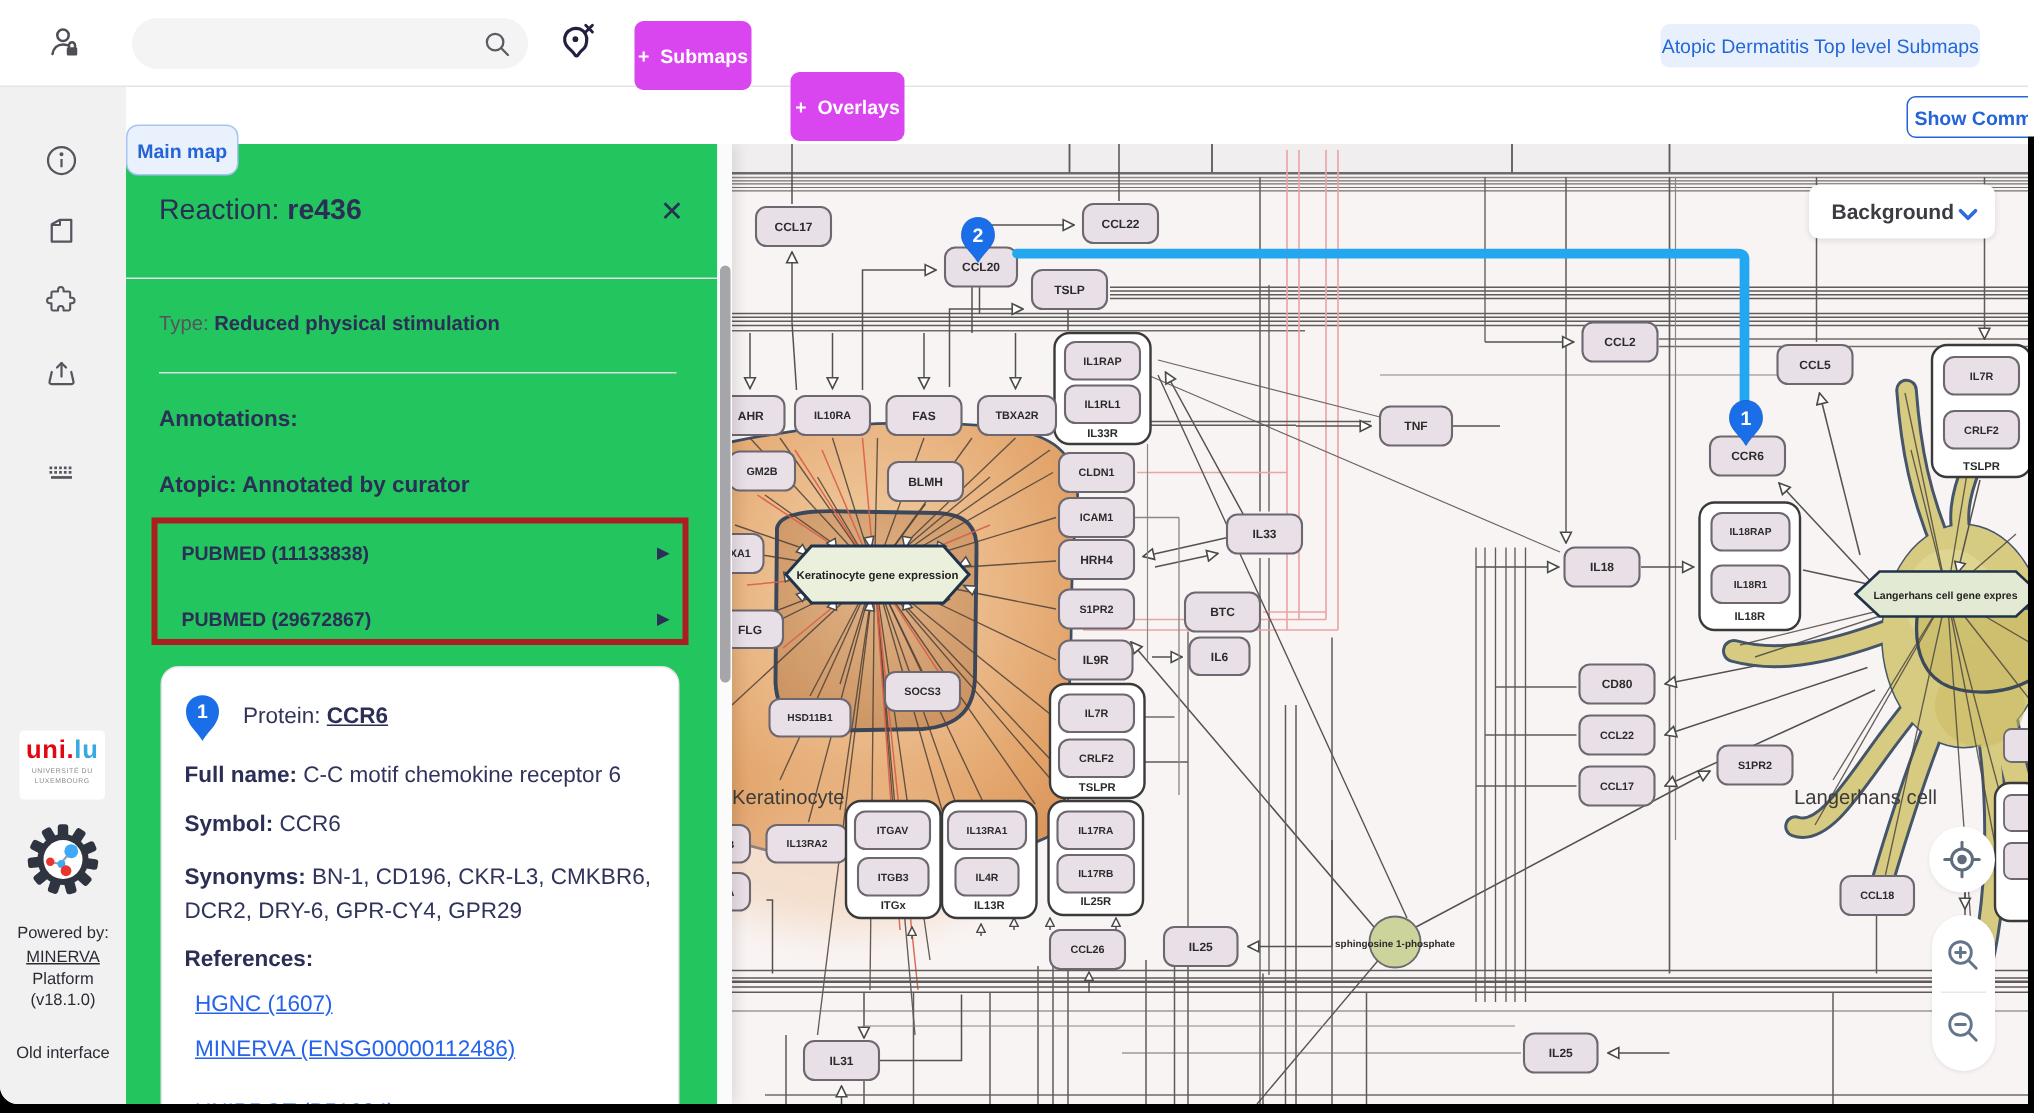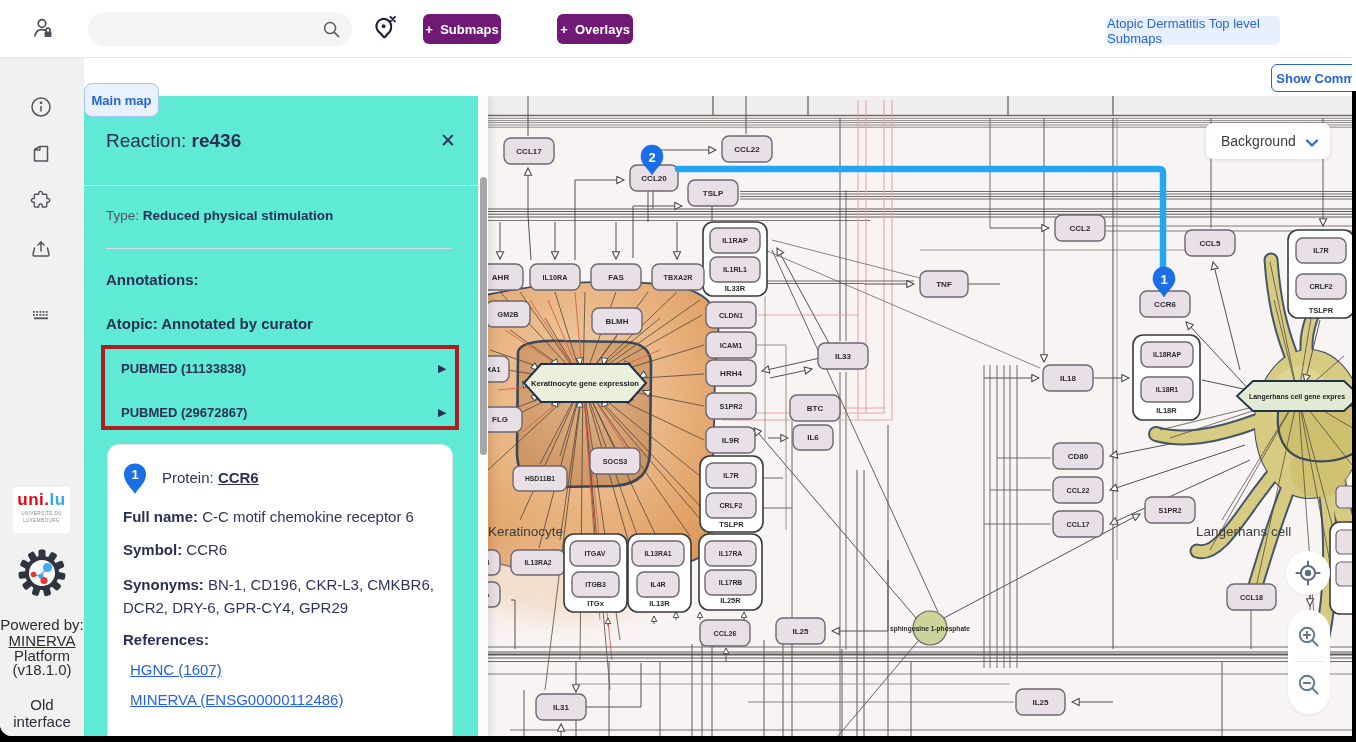--- a/index.html
+++ b/index.html
@@ -1,51 +1,51 @@
 <!DOCTYPE html>
 <html><head><meta charset="utf-8">
 <style>
 * { margin:0; padding:0; box-sizing:border-box; }
 html,body { width:1356px; height:742px; background:#000; font-family:"Liberation Sans", sans-serif; overflow:hidden; }
 #page { position:absolute; left:0; top:0; width:1352px; height:736px; background:#fff; border-bottom-left-radius:12px; overflow:hidden; }
 #topbar { position:absolute; left:0; top:0; width:1352px; height:58px; background:#fff; border-bottom:1px solid #e4e4e7; z-index:30; }
 #topright { position:absolute; left:1352px; top:0; width:4px; height:91px; background:#fff; z-index:50; }
 .abs { position:absolute; }
 #search { position:absolute; left:88px; top:12px; width:264px; height:34px; background:#f4f4f5; border-radius:17px; }
-.bluebtn { position:absolute; top:14px; height:30px; background:#701a75; color:#fff; font-size:13px; font-weight:bold; border-radius:6px; display:flex; align-items:center; justify-content:center; }
-#atopic { position:absolute; left:1107px; top:16px; width:173px; height:29px; background:#e8f0fd; border-radius:6px; color:#2467d6; font-size:13px; display:flex; align-items:center; justify-content:center; }
+.bluebtn { position:absolute; top:14px; height:46px; background:#d946ef; color:#fff; font-size:13px; font-weight:bold; border-radius:6px; display:flex; align-items:center; justify-content:center; }
+#atopic { position:absolute; left:1107px; top:16px; width:213px; height:29px; background:#e8f0fd; border-radius:6px; color:#2467d6; font-size:13px; display:flex; align-items:center; justify-content:center; }
 #tabrow { position:absolute; left:84px; top:58px; width:1268px; height:38px; background:#fff; z-index:20; }
 #mainmap { position:absolute; left:0px; top:3px; width:75px; height:34px; background:#e9f1fd; border:1.5px solid #a7c4f4; border-radius:8px; color:#2464d6; font-size:13px; font-weight:bold; display:flex; align-items:center; justify-content:center;margin-top:22px; }
 #showcom { position:absolute; left:1139px; top:6px; width:116px; height:28px; background:#fff; border:1.5px solid #2464d6; border-radius:6px; color:#2464d6; font-size:13px; font-weight:bold; display:flex; align-items:center; justify-content:center;margin-left:48px; }
 #sidebar { position:absolute; left:0; top:58px; width:84px; height:678px; background:#f2f1f2; z-index:25; }
 .sic { position:absolute; left:30px; }
 #unicard { position:absolute; left:13px; top:429px; width:57px; height:46px; background:#fff; border-radius:3px; text-align:center; }
 #unitxt { font-weight:bold; font-size:17px; color:#e30613; letter-spacing:0.5px; margin-top:3px; }
 #unitxt .blu { color:#36a9e1; }
 #unisub { font-size:4.6px; color:#8a8a8a; letter-spacing:0.4px; line-height:1.5; margin-top:1px; }
-.sbtxt { position:absolute; width:84px; text-align:center; font-size:15px; color:#2b2b33; }
-#panel { position:absolute; left:84px; top:96px; width:404px; height:640px; background:#5eead4; z-index:15; box-shadow:3px 0 8px rgba(0,0,0,0.10); }
+.sbtxt { position:absolute; width:84px; text-align:center; font-size:11px; color:#2b2b33; }
+#panel { position:absolute; left:84px; top:96px; width:404px; height:640px; background:#22c55e; z-index:15; box-shadow:3px 0 8px rgba(0,0,0,0.10); }
 #ptitle { position:absolute; left:22px; top:34px; font-size:19px; color:#2b2f55; }
 #ptitle b { font-weight:bold; }
 #pclose { position:absolute; left:356px; top:33px; font-size:19px; color:#2b2f55; }
 #pdiv1 { position:absolute; left:0px; top:89px; width:394px; height:1px; background:#e5e6ea; }
 #ptype { position:absolute; left:22px; top:112px; font-size:13.5px; color:#55555e; }
 #ptype b { color:#2b2f55; }
 #pdiv2 { position:absolute; left:22px; top:152px; width:345px; height:1px; background:#dcdde2; }
 .phead { position:absolute; left:22px; font-size:15px; font-weight:bold; color:#2b2f55; }
 #redbox { position:absolute; left:17px; top:249px; width:358px; height:85px; border:4.5px solid #ad1e22; }
 .pubrow { position:absolute; left:16px; font-size:13px; font-weight:bold; color:#2b2f55; }
 .pubarr { position:absolute; left:333px; font-size:11px; color:#2b2f55; }
 #card { position:absolute; left:23px; top:348px; width:346px; height:404px; border:1.5px solid #e4e4e7; border-radius:12px; background:#fff; }
 .ctext { position:absolute; left:15px; font-size:15px; color:#30345c; }
 .ctext b { color:#2b2f55; }
 .clink { position:absolute; left:22px; font-size:15px; color:#2563eb; text-decoration:underline; }
 #scrolltrack { position:absolute; left:394px; top:0px; width:10px; height:640px; background:#fbfbfc; border-left:1px solid #efeff1; }
 #scrollthumb { position:absolute; left:395.5px; top:81px; width:7px; height:278px; background:#a6a6aa; border-radius:4px; }
-#bgdrop { position:absolute; left:1206px; top:123px; width:124px; height:36px; background:#fff; border-radius:7px; box-shadow:0 1px 4px rgba(0,0,0,0.12); z-index:18; display:flex; align-items:center; padding-left:15px; font-size:14px; color:#3b3b42; font-weight:normal; }
+#bgdrop { position:absolute; left:1206px; top:123px; width:124px; height:36px; background:#fff; border-radius:7px; box-shadow:0 1px 4px rgba(0,0,0,0.12); z-index:18; display:flex; align-items:center; padding-left:15px; font-size:14px; color:#3b3b42; font-weight:bold; }
 #locbtn { position:absolute; left:1286px; top:551px; width:44px; height:44px; background:#fff; border-radius:50%; z-index:18; display:flex; align-items:center; justify-content:center; box-shadow:0 1px 3px rgba(0,0,0,0.08); }
 #zoompill { position:absolute; left:1288px; top:610px; width:42px; height:104px; background:#fff; border-radius:21px; z-index:18; box-shadow:0 1px 3px rgba(0,0,0,0.08); }
 </style></head>
 <body>
 <div id="page">
   <div id="topbar">
     <div class="abs" style="left:31px; top:16px;"><svg width="24" height="24" viewBox="0 0 24 24" fill="none" stroke="#4e4e57" stroke-width="1.7" stroke-linecap="round">
           <circle cx="11" cy="7.5" r="3.8"></circle>
           <path d="M4,20 C4.6,15.8 7.4,13.6 11,13.6 c1,0 2,0.2 2.8,0.5"></path>
           <rect x="13.5" y="15.5" width="7" height="5.5" rx="1" fill="#4e4e57" stroke="none"></rect>
@@ -56,21 +56,21 @@
             <circle cx="8.5" cy="8.5" r="5.8"></circle>
             <line x1="13" y1="13" x2="17.5" y2="17.5"></line>
           </svg></div>
       </div>
     <div class="abs" style="left:371px; top:14px;"><svg width="27" height="27" viewBox="0 0 24 24" fill="none" stroke="#23203f" stroke-width="1.9" stroke-linecap="round">
           <path d="M17.8,12.5 a6.6,6.6 0 1 0 -10.5,3.6 c1,0.9 2.8,2.6 3.8,4.2 a0.9,0.9 0 0 0 1.5,0 c1-1.6,2.8-3.3,3.8-4.2 a6.6,6.6 0 0 0 1.4,-3.6"></path>
           <circle cx="11.2" cy="10.8" r="1.7" fill="#23203f" stroke="none"></circle>
           <path d="M17.3,2.5 l4,4 M21.3,2.5 l-4,4" stroke-width="1.7"></path>
         </svg></div>
     <div class="bluebtn" style="left:423px; width:78px;">+&nbsp;&nbsp;Submaps</div>
-    <div class="bluebtn" style="left:557px; width:76px;">+&nbsp;&nbsp;Overlays</div>
+    <div class="bluebtn" style="left:527px; width:76px;margin-top:34px;">+&nbsp;&nbsp;Overlays</div>
     <div id="atopic">Atopic Dermatitis Top level Submaps</div>
   </div>
   <div id="sidebar">
     <div class="sic" style="top:38px;"><svg width="22" height="22" viewBox="0 0 22 22" fill="none" stroke="#55555e" stroke-width="1.5">
           <circle cx="11" cy="11" r="9"></circle>
           <line x1="11" y1="10" x2="11" y2="15.5"></line>
           <circle cx="11" cy="6.8" r="0.6" fill="#55555e"></circle>
         </svg></div>
     <div class="sic" style="top:85px;"><svg width="22" height="22" viewBox="0 0 22 22" fill="none" stroke="#55555e" stroke-width="1.5" stroke-linejoin="round">
           <path d="M4.5,18 L4.5,6.5 L10,3.5 L17.5,3.5 L17.5,18 Z"></path>

